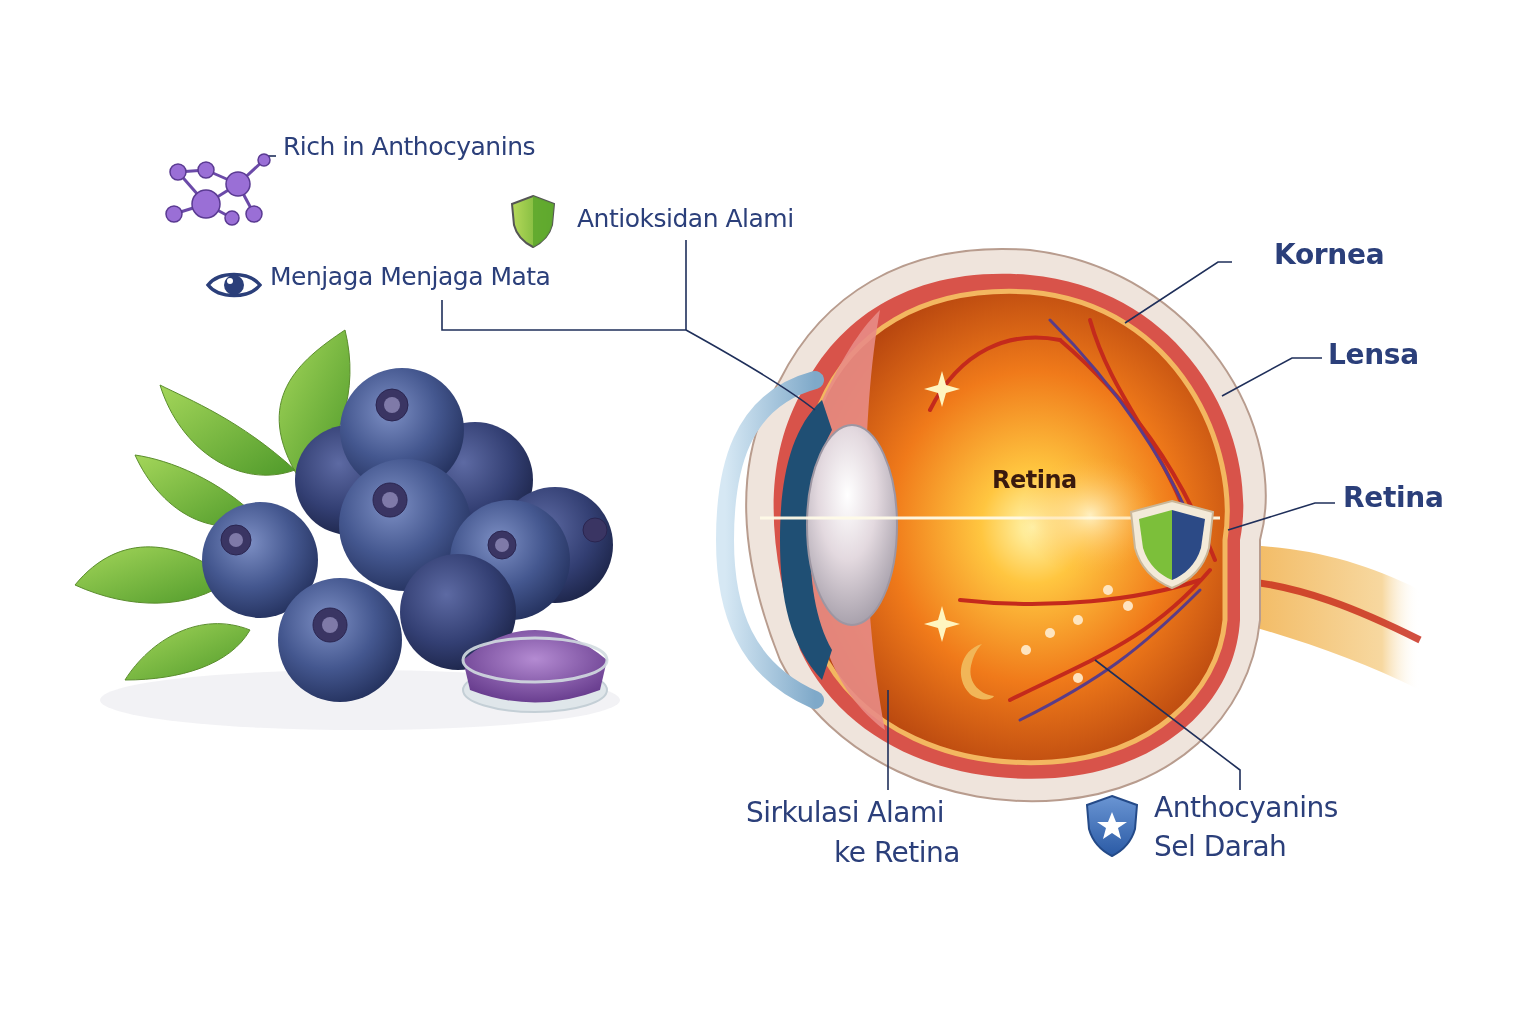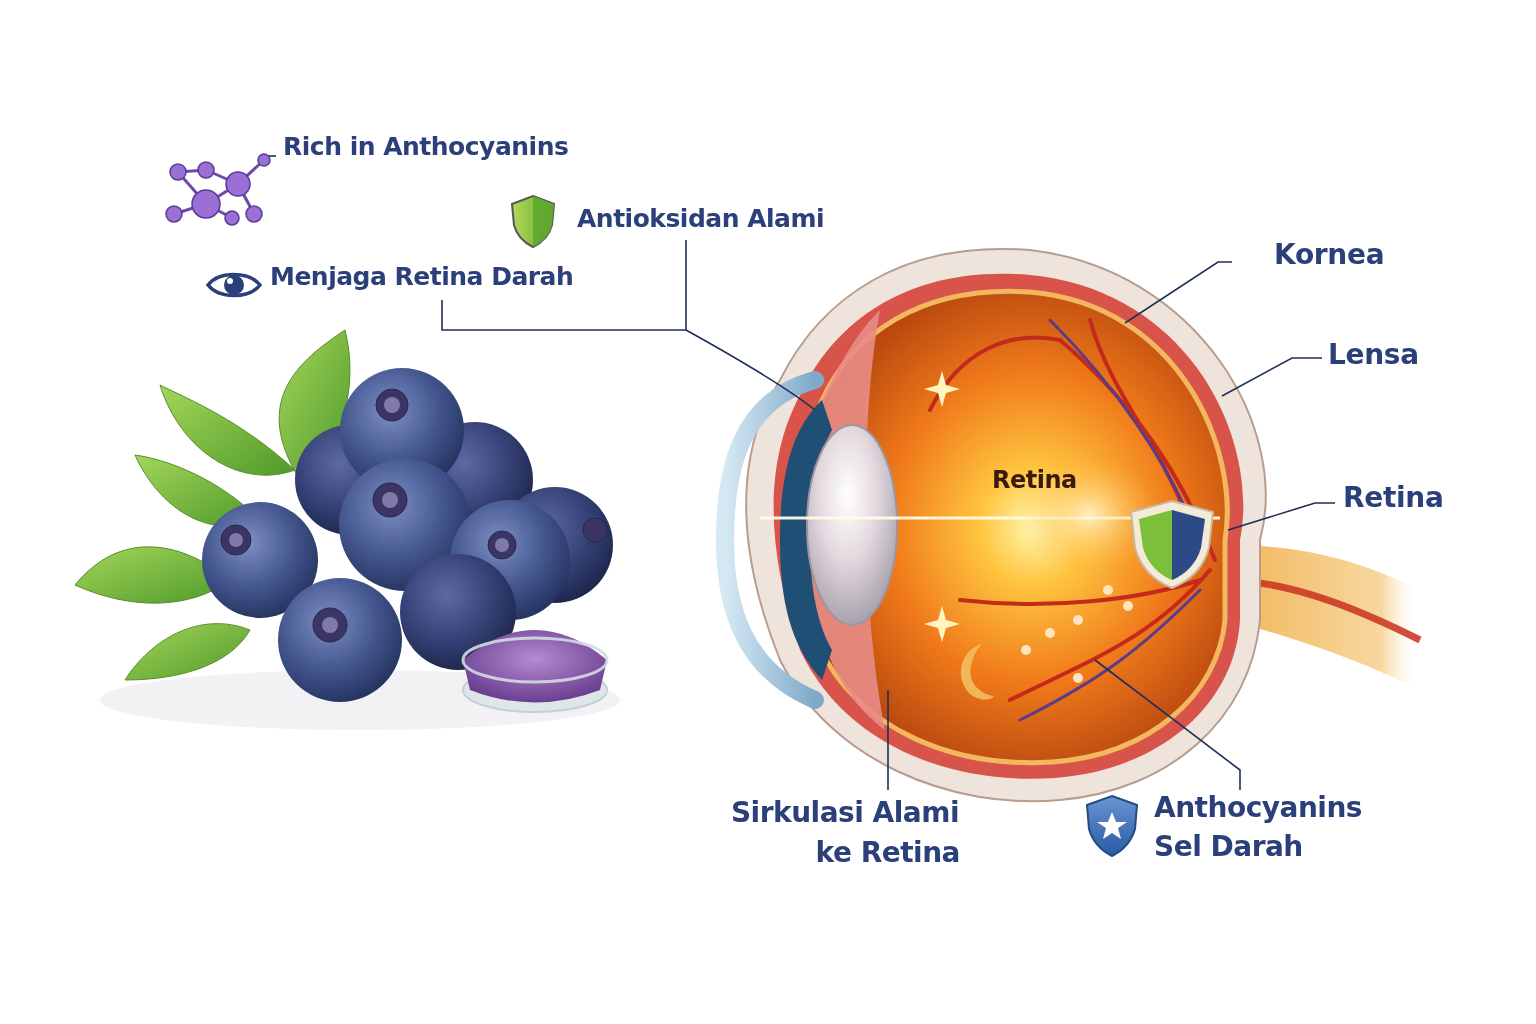--- a/index.html
+++ b/index.html
@@ -1,19 +1,19 @@
 <!DOCTYPE html>
 <html><head>
 <meta charset="utf-8">
 <style>
   * { box-sizing: border-box; margin: 0; padding: 0; }
   html, body { width: 1536px; height: 1024px; background: #ffffff; overflow: hidden; }
   body { position: relative; font-family: "Liberation Sans", "DejaVu Sans", sans-serif; }
   .label {
-    position: absolute; color: #2b3f7a; font-weight: 700; white-space: nowrap;
+    position: absolute; color: #2b3f7a; font-weight: 400; white-space: nowrap;
     font-family: "DejaVu Sans", "Liberation Sans", sans-serif; letter-spacing: -0.5px;
   }
   .label.sm { font-size: 25px; }
   .label.md { font-size: 28px; }
   .label.lg { font-size: 28px; font-weight: 700; letter-spacing: -0.3px; }
   .label.inner { color: #3a1a0e; font-weight: 700; font-size: 24px; }
   svg.layer { position: absolute; left: 0; top: 0; }
   .icon { position: absolute; }
 </style>
 </head>
@@ -239,21 +239,21 @@
         <stop offset="0%" stop-color="#6a95d3"></stop>
         <stop offset="100%" stop-color="#2a5aa5"></stop>
       </linearGradient>
     </defs>
   <path d="M28 3 L53 12 L51 36 C 47 50, 38 58, 28 63 C 18 58, 9 50, 5 36 L3 12 Z" fill="url(#shieldB2)" stroke="#244a88" stroke-width="2"></path>
   <path d="M28 19 L32 29 L43 29 L34 35 L37 46 L28 40 L19 46 L22 35 L13 29 L24 29 Z" fill="#ffffff"></path>
 </svg>
 
 <div class="label sm" style="left:283px;top:132px;">Rich in Anthocyanins</div>
 <div class="label sm" style="left:577px;top:196px;margin-top:8px;">Antioksidan Alami</div>
-<div class="label sm" style="left:270px;top:262px;">Menjaga Retina Darah</div>
+<div class="label sm" style="left:270px;top:262px;">Menjaga Menjaga Mata</div>
 
 <div class="label lg" style="left:1254px;top:238px;margin-left:20px;">Kornea</div>
 <div class="label lg" style="left:1328px;top:338px;">Lensa</div>
 <div class="label lg" style="left:1343px;top:481px;">Retina</div>
 <div class="label inner" style="left:992px;top:466px;">Retina</div>
 
 <div class="label md" style="left:730px;top:796px;width:230px;text-align:center;">Sirkulasi Alami</div>
 <div class="label md" style="left:730px;top:836px;width:230px;text-align:right;">ke Retina</div>
 
 <div class="label md" style="left:1154px;top:791px;">Anthocyanins</div>

